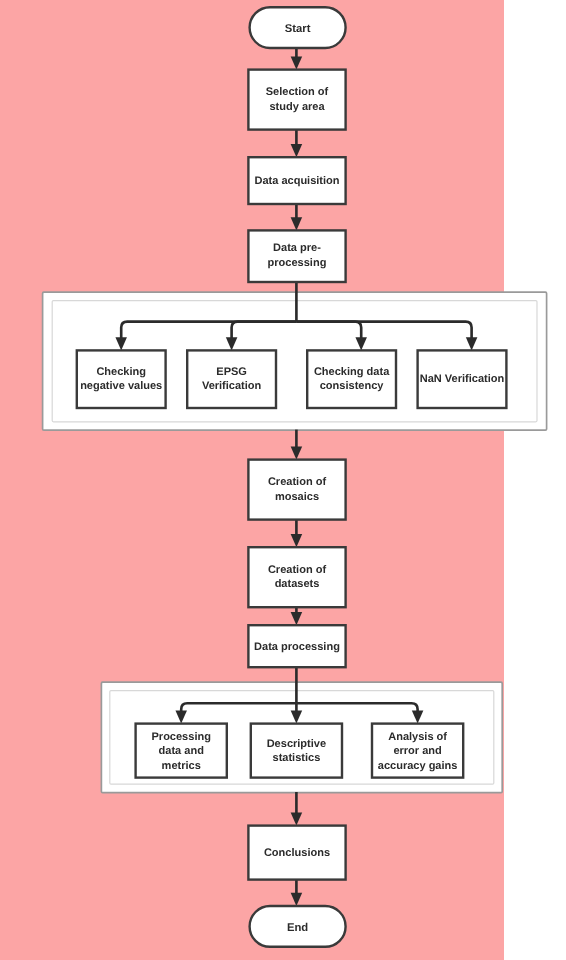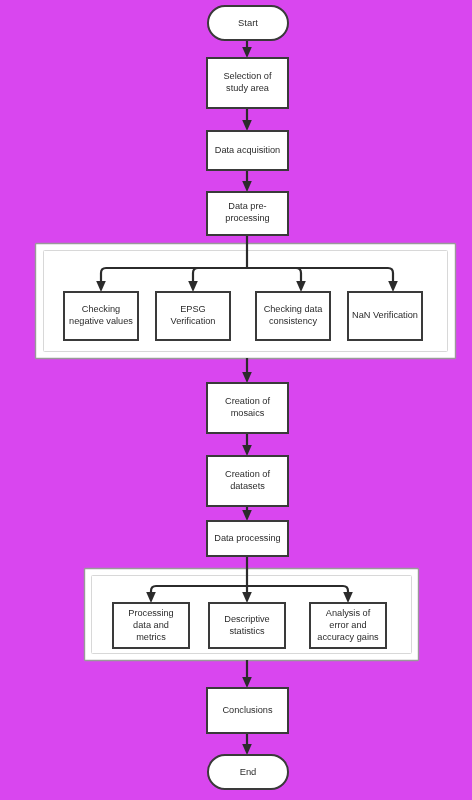--- a/index.html
+++ b/index.html
@@ -9,23 +9,24 @@
     background: #ffffff;
   }
   body {
     width: 472px;
     height: 800px;
     overflow: hidden;
     font-family: "Liberation Sans", sans-serif;
   }
   #flow-root {
     position: relative;
-    width: 472px;
+    width: 420px;
     height: 800px;
-    background: #d946ef;
+    background: #fca5a5;
+    font-weight: bold;
   }
   svg#flowchart {
     display: block;
     width: 472px;
     height: 800px;
   }
   .node-rect {
     fill: #ffffff;
     stroke: #3a3a3a;
     stroke-width: 2;

